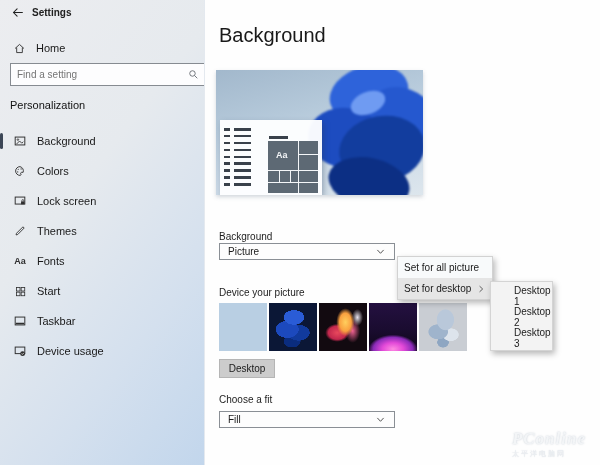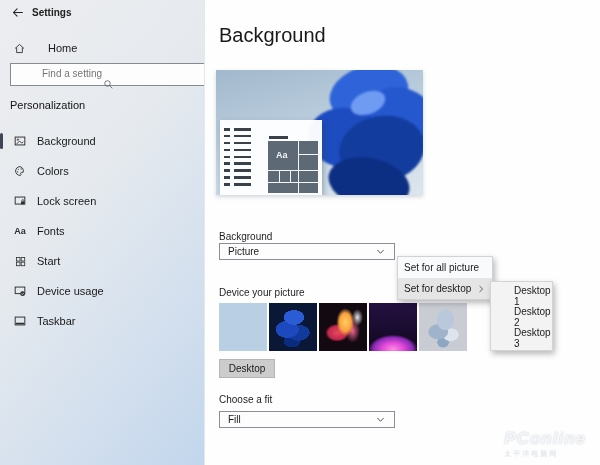--- a/index.html
+++ b/index.html
@@ -7,25 +7,25 @@
   body { font-family:"Liberation Sans", sans-serif; background:#ffffff; overflow:hidden; position:relative; color:#1b1b1b; }
   .app { position:absolute; inset:0; width:600px; height:465px; }
 
   
   .sidebar { position:absolute; left:0; top:0; width:204px; height:465px;
     background:linear-gradient(128deg,#ecedf0 0%, #e6eaee 40%, #d4e0ee 72%, #c2d6ec 100%); }
   .titlebar { position:absolute; left:10px; top:4px; display:flex; align-items:center; gap:8px; height:16px; }
   .back-btn { width:14px; height:14px; display:flex; align-items:center; justify-content:center; cursor:pointer; }
   .app-title { font-size:10px; font-weight:700; color:#202020; }
 
-  .home-row { position:absolute; left:12px; top:38px; width:180px; height:20px; display:flex; align-items:center; gap:22px; cursor:pointer; }
+  .home-row { position:absolute; left:12px; top:38px; width:180px; height:20px; display:flex; align-items:center; gap:10px; cursor:pointer; }
   .home-row .label { font-size:11px; color:#191919; }
 
   .searchbox { position:absolute; left:10px; top:63px; width:196px; height:23px; background:#fdfdfe;
-    border:1px solid #868b91; display:flex; align-items:center; padding:4px 6px;flex-direction:column; }
+    border:1px solid #868b91; display:flex; align-items:center; padding:4px 6px; }
   .searchbox input { flex:1; border:none; outline:none; background:transparent; font-size:10px; color:#3c4043;
     font-family:"Liberation Sans", sans-serif; min-width:0; }
 
   .section-heading { position:absolute; left:10px; top:99px; font-size:11px; font-weight:400; color:#121212; }
 
   .nav { position:absolute; left:0; top:126px; width:204px; }
   .nav-item { position:relative; height:30px; display:flex; align-items:center; gap:10px; padding-left:13px;
     font-size:11px; color:#191919; cursor:pointer; }
   .nav-item.selected::before { content:""; position:absolute; left:0; top:7px; width:3px; height:16px;
     background:#3c4656; border-radius:2px; }
@@ -124,21 +124,21 @@
     box-shadow:2px 3px 6px rgba(0,0,0,.28); z-index:6; }
   .menu-item { height:21px; display:flex; align-items:center; padding:0 6px; font-size:10px; color:#1b1b1b; cursor:pointer; }
   .menu-item.highlighted { background:#e5e5e5; }
   .menu-item .submenu-arrow { margin-left:auto; display:flex; }
 
   .menu2 { position:absolute; left:490px; top:281px; width:63px; height:70px; background:#f3f3f3;
     border:1px solid #d4d4d4; box-shadow:2px 3px 6px rgba(0,0,0,.28); z-index:7; padding:3px 0; }
   .menu2 .menu-item { height:21px; padding:0 23px; }
 
   
-  .watermark { position:absolute; right:14px; bottom:6px; pointer-events:none; }
+  .watermark { position:absolute; right:14px; bottom:6px; pointer-events:none;font-family:Liberation Serif, serif; }
   .wm-brand { font-size:17px; font-weight:700; font-style:italic; letter-spacing:1px; color:#f3f5f7;
     text-shadow:0 0 2px rgba(190,198,208,.9); }
   .wm-sub { font-size:7px; color:#eef1f4; text-shadow:0 0 1px rgba(190,198,208,.8); letter-spacing:2px; }
 
   svg { display:block; }
 </style>
 </head>
 <body>
 
 <div class="app">
@@ -206,20 +206,28 @@
         <span class="nav-icon">
           <svg width="14" height="14" viewBox="0 0 16 16">
               <rect x="2.5" y="3.5" width="11" height="8" stroke="#2f2f2f" stroke-width="1.1" fill="none"></rect>
               <rect x="9.2" y="8.4" width="4" height="3.4" fill="#2f2f2f"></rect>
               <path d="M10.2 8.4 v-1 a1 1 0 0 1 2 0 v1" stroke="#2f2f2f" stroke-width="0.9" fill="none"></path>
             </svg>
         </span>
         <span>Lock screen</span>
       </div>
 
+      <div class="nav-item">
+        <span class="nav-icon">
+          <svg width="14" height="14" viewBox="0 0 16 16">
+              <path d="M3.5 12.5 L5.4 12 L12.8 4.6 L11.4 3.2 L4 10.6 Z" stroke="#2f2f2f" stroke-width="1" fill="none" stroke-linejoin="round"></path>
+            </svg>
+        </span>
+        <span>Themes</span>
+      </div>
 
       <div class="nav-item">
         <span class="nav-icon">
           <span class="fonts-glyph">Aa</span>
         </span>
         <span>Fonts</span>
       </div>
 
       <div class="nav-item">
         <span class="nav-icon">
@@ -229,36 +237,36 @@
               <rect x="3" y="8.8" width="4.4" height="4.4" stroke="#2f2f2f" stroke-width="1" fill="none"></rect>
               <rect x="8.8" y="8.8" width="4.4" height="4.4" stroke="#2f2f2f" stroke-width="1" fill="none"></rect>
             </svg>
         </span>
         <span>Start</span>
       </div>
 
       <div class="nav-item">
         <span class="nav-icon">
           <svg width="14" height="14" viewBox="0 0 16 16">
+              <rect x="2.5" y="3.5" width="11" height="9" stroke="#2f2f2f" stroke-width="1.1" fill="none"></rect>
+              <rect x="3.2" y="10" width="9.6" height="1.8" fill="#2f2f2f"></rect>
+            </svg>
+        </span>
+        <span>Taskbar</span>
+      </div>
+
+      <div class="nav-item">
+        <span class="nav-icon">
+          <svg width="14" height="14" viewBox="0 0 16 16">
               <rect x="2.5" y="3.5" width="11" height="7.5" stroke="#2f2f2f" stroke-width="1.1" fill="none"></rect>
               <circle cx="11" cy="11" r="2.8" fill="#2f2f2f"></circle>
               <path d="M9.8 11 L10.7 11.9 L12.3 10.2" stroke="#ffffff" stroke-width="0.9" fill="none"></path>
             </svg>
         </span>
         <span>Device usage</span>
-      </div>
-
-      <div class="nav-item">
-        <span class="nav-icon">
-          <svg width="14" height="14" viewBox="0 0 16 16">
-              <rect x="2.5" y="3.5" width="11" height="9" stroke="#2f2f2f" stroke-width="1.1" fill="none"></rect>
-              <rect x="3.2" y="10" width="9.6" height="1.8" fill="#2f2f2f"></rect>
-            </svg>
-        </span>
-        <span>Taskbar</span>
       </div>
 
     </div>
   </div>
 
   <div class="content">
 
     <h1 class="page-title">Background</h1>
 
     <div class="hero">

